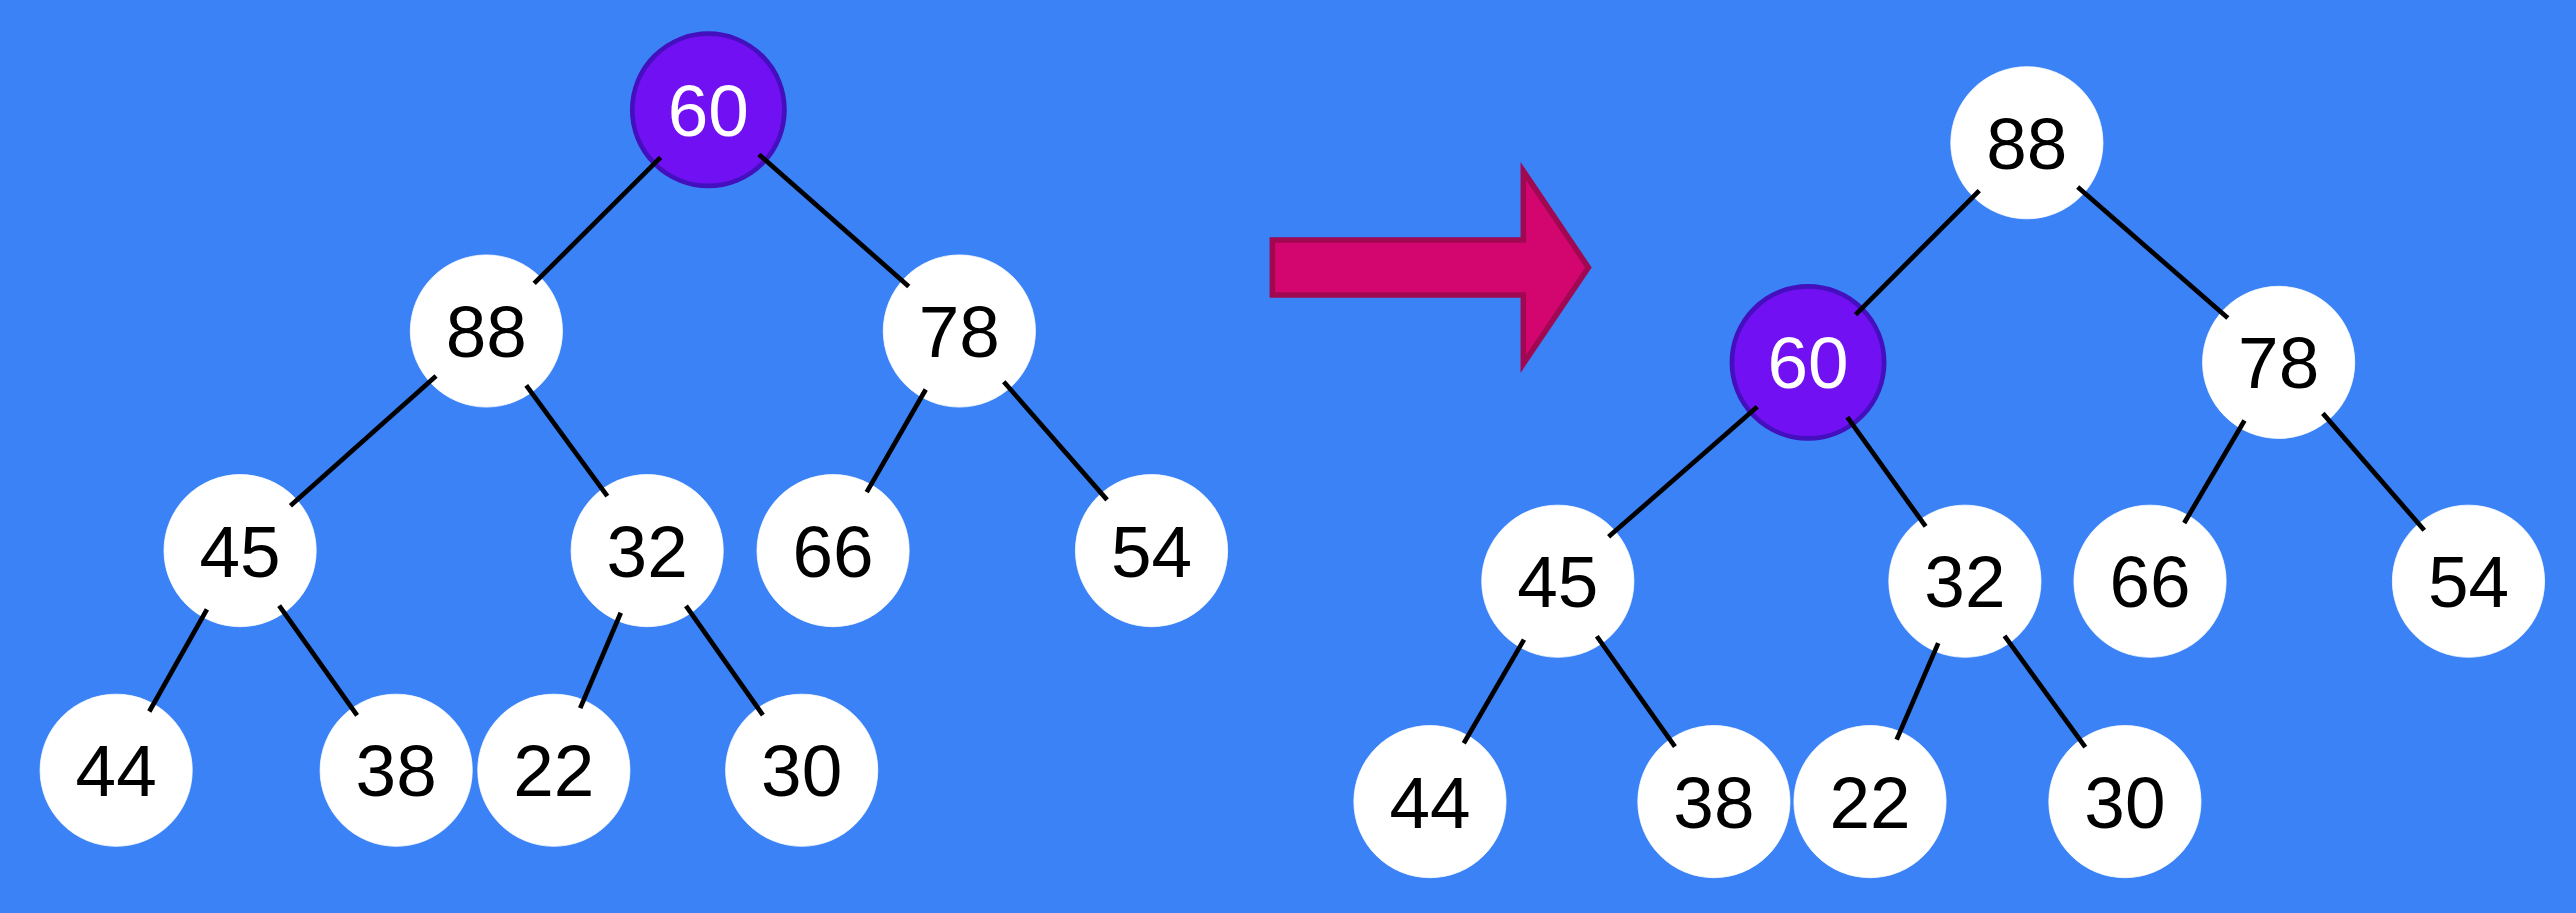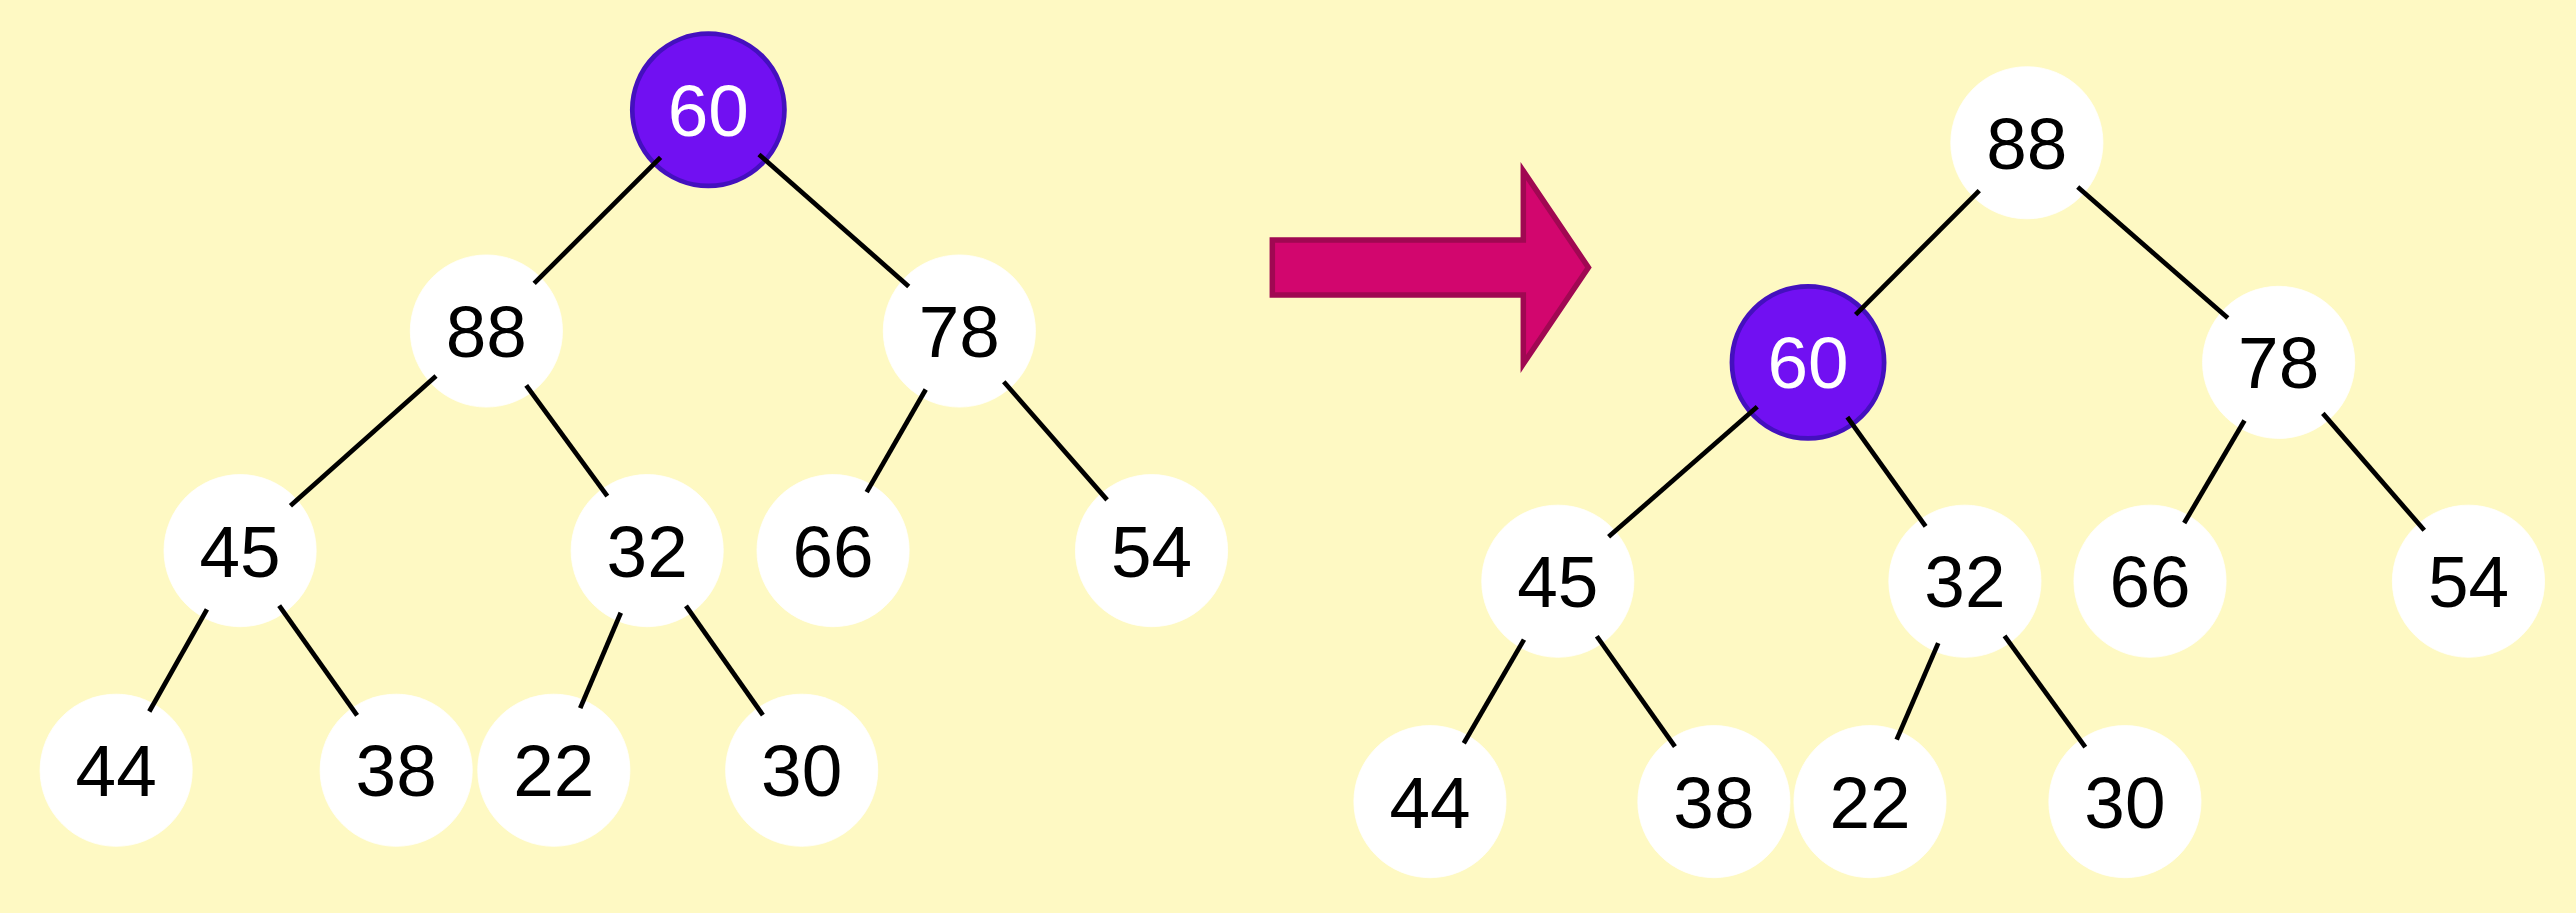--- a/index.html
+++ b/index.html
@@ -4,21 +4,21 @@
 <style>
   html, body {
     margin: 0;
     padding: 0;
     background: #000000;
   }
   #stage {
     position: relative;
     width: 2576px;
     height: 913px;
-    background: #fef9c3;
+    background: #3b82f6;
     overflow: hidden;
     font-family: "Liberation Sans", sans-serif;
   }
   svg { display: block; }
   .node-label {
     font-family: "Liberation Sans", sans-serif;
     font-weight: 400;
   }
 </style>
 </head>

